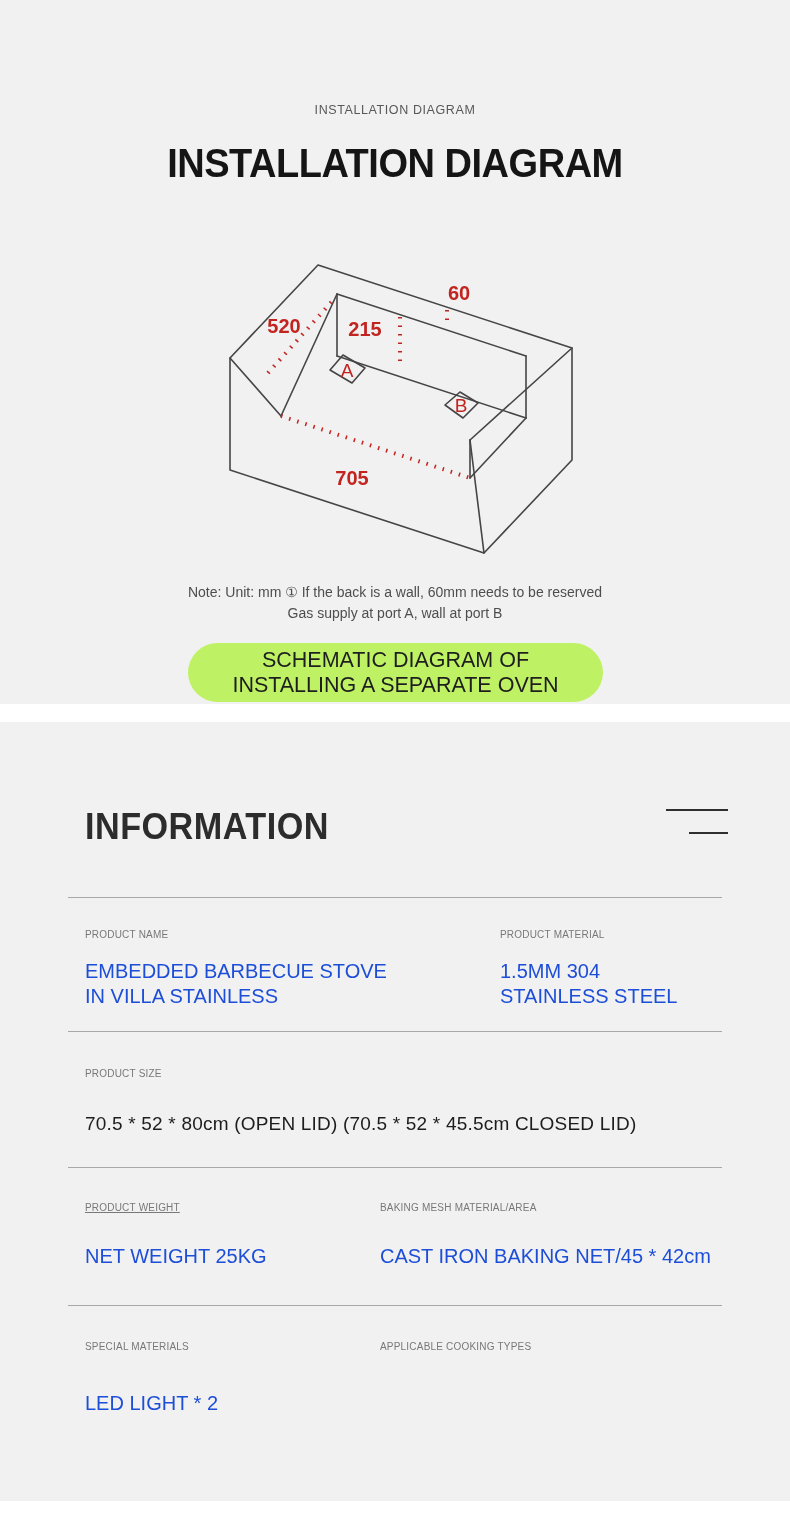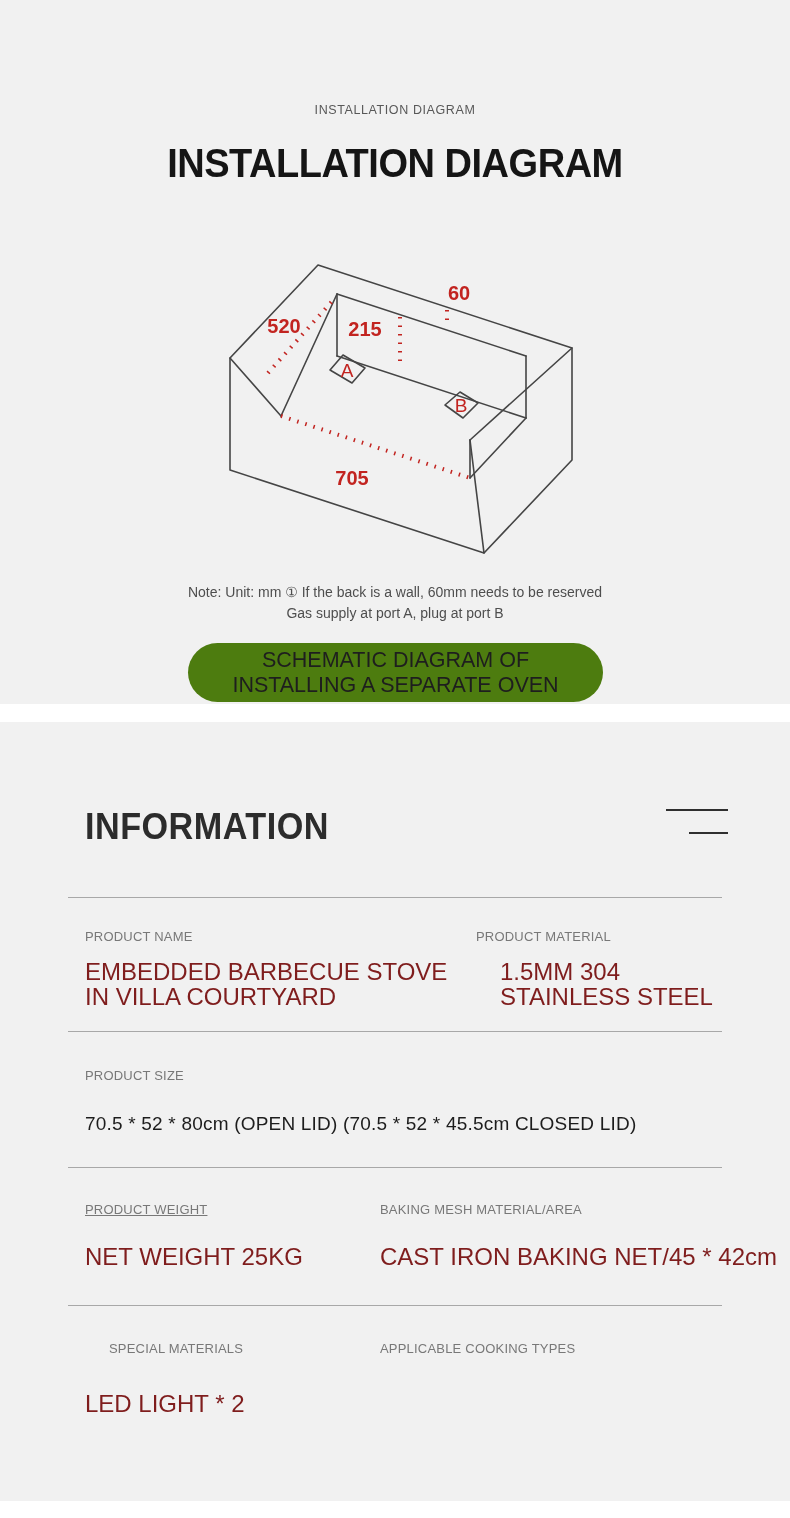--- a/index.html
+++ b/index.html
@@ -10,35 +10,35 @@
   .abs{position:absolute;}
   .center{left:0;width:790px;text-align:center;}
   
   .eyebrow{top:103px;font-size:12.5px;letter-spacing:.6px;color:#585858;}
   .main-title{top:141px;font-size:40px;font-weight:bold;color:#151515;letter-spacing:-.5px;transform:scaleX(.95);}
   .note{font-size:14px;color:#4e4e4e;}
   .note1{top:584px;}
   .note2{top:605px;}
   .pill{
     left:188px;top:643px;width:415px;height:59px;border-radius:30px;
-    background:#4d7c0f;color:#1e1e1e;font-size:21.5px;line-height:25px;
+    background:#bef264;color:#1e1e1e;font-size:21.5px;line-height:25px;
     display:flex;flex-direction:column;align-items:center;justify-content:center;
     text-align:center;border:none;cursor:pointer;font-family:"Liberation Sans",sans-serif;
   }
   .white-band{left:0;top:704px;width:790px;height:18px;background:#ffffff;}
   .bottom-band{left:0;top:1501px;width:790px;height:17px;background:#ffffff;}
   
   .info-title{left:85px;top:806px;font-size:36px;font-weight:bold;color:#2c2c2c;transform:scaleX(.95);transform-origin:left center;letter-spacing:.5px;}
   .deco-line{background:#2f2f2f;height:2px;}
   .deco1{left:666px;top:809px;width:62px;}
   .deco2{left:689px;top:832px;width:39px;}
   .divider{left:68px;width:654px;height:1px;background:#a8a8a8;}
   .d1{top:897px;}.d2{top:1031px;}.d3{top:1167px;}.d4{top:1305px;}
-  .lbl{font-size:13px;color:#787878;letter-spacing:.2px;}
-  .val{font-size:24px;color:#7f1d1d;line-height:25px;}
+  .lbl{font-size:10px;color:#787878;letter-spacing:.2px;}
+  .val{font-size:20px;color:#1d4ed8;line-height:25px;}
   .val-wide{font-size:19px;color:#1d1d1d;letter-spacing:.2px;}
   svg text{font-family:"Liberation Sans",sans-serif;}
 </style>
 </head>
 <body>
 
 <div class="abs center eyebrow">INSTALLATION DIAGRAM</div>
 <div class="abs center main-title">INSTALLATION DIAGRAM</div>
 
 <svg class="abs" style="left:180px;top:240px;" width="440" height="330" viewBox="0 0 440 330">
@@ -72,59 +72,59 @@
     <text x="104" y="93" font-size="20">520</text>
     <text x="185" y="96" font-size="20">215</text>
     <text x="279" y="60" font-size="20">60</text>
     <text x="172" y="245" font-size="20">705</text>
     <text x="167" y="137" font-size="19" font-weight="normal">A</text>
     <text x="281" y="172" font-size="19" font-weight="normal">B</text>
   </g>
 </svg>
 
 <div class="abs center note note1">Note: Unit: mm ① If the back is a wall, 60mm needs to be reserved</div>
-<div class="abs center note note2">Gas supply at port A, plug at port B</div>
+<div class="abs center note note2">Gas supply at port A, wall at port B</div>
 
 <button class="abs pill">
   <span>SCHEMATIC DIAGRAM OF</span>
   <span>INSTALLING A SEPARATE OVEN</span>
 </button>
 
 <div class="abs white-band"></div>
 
 <div class="abs info-title">INFORMATION</div>
 <div class="abs deco-line deco1"></div>
 <div class="abs deco-line deco2"></div>
 
 <div class="abs divider d1"></div>
 
 <div class="abs lbl" style="left:85px;top:929px;">PRODUCT NAME</div>
 <div class="abs val" style="left:85px;top:959px;">
   <div>EMBEDDED BARBECUE STOVE</div>
-  <div>IN VILLA COURTYARD</div>
+  <div>IN VILLA STAINLESS</div>
 </div>
-<div class="abs lbl" style="left:476px;top:929px;">PRODUCT MATERIAL</div>
+<div class="abs lbl" style="left:500px;top:929px;">PRODUCT MATERIAL</div>
 <div class="abs val" style="left:500px;top:959px;">
   <div>1.5MM 304</div>
   <div>STAINLESS STEEL</div>
 </div>
 
 <div class="abs divider d2"></div>
 
 <div class="abs lbl" style="left:85px;top:1068px;">PRODUCT SIZE</div>
 <div class="abs val-wide" style="left:85px;top:1113px;text-align:center;">70.5 * 52 * 80cm (OPEN LID) (70.5 * 52 * 45.5cm CLOSED LID)</div>
 
 <div class="abs divider d3"></div>
 
 <div class="abs lbl" style="left:85px;top:1202px;text-decoration:underline;">PRODUCT WEIGHT</div>
 <div class="abs val" style="left:85px;top:1244px;">NET WEIGHT 25KG</div>
 <div class="abs lbl" style="left:380px;top:1202px;">BAKING MESH MATERIAL/AREA</div>
 <div class="abs val" style="left:380px;top:1244px;">CAST IRON BAKING NET/45 * 42cm</div>
 
 <div class="abs divider d4"></div>
 
-<div class="abs lbl" style="left:85px;top:1341px;margin-left:24px;">SPECIAL MATERIALS</div>
+<div class="abs lbl" style="left:85px;top:1341px;">SPECIAL MATERIALS</div>
 <div class="abs val" style="left:85px;top:1391px;">LED LIGHT * 2</div>
 <div class="abs lbl" style="left:380px;top:1341px;">APPLICABLE COOKING TYPES</div>
 <div class="abs val" style="left:380px;top:1378px;">
 </div>
 
 <div class="abs bottom-band"></div>
 
 </body></html>

